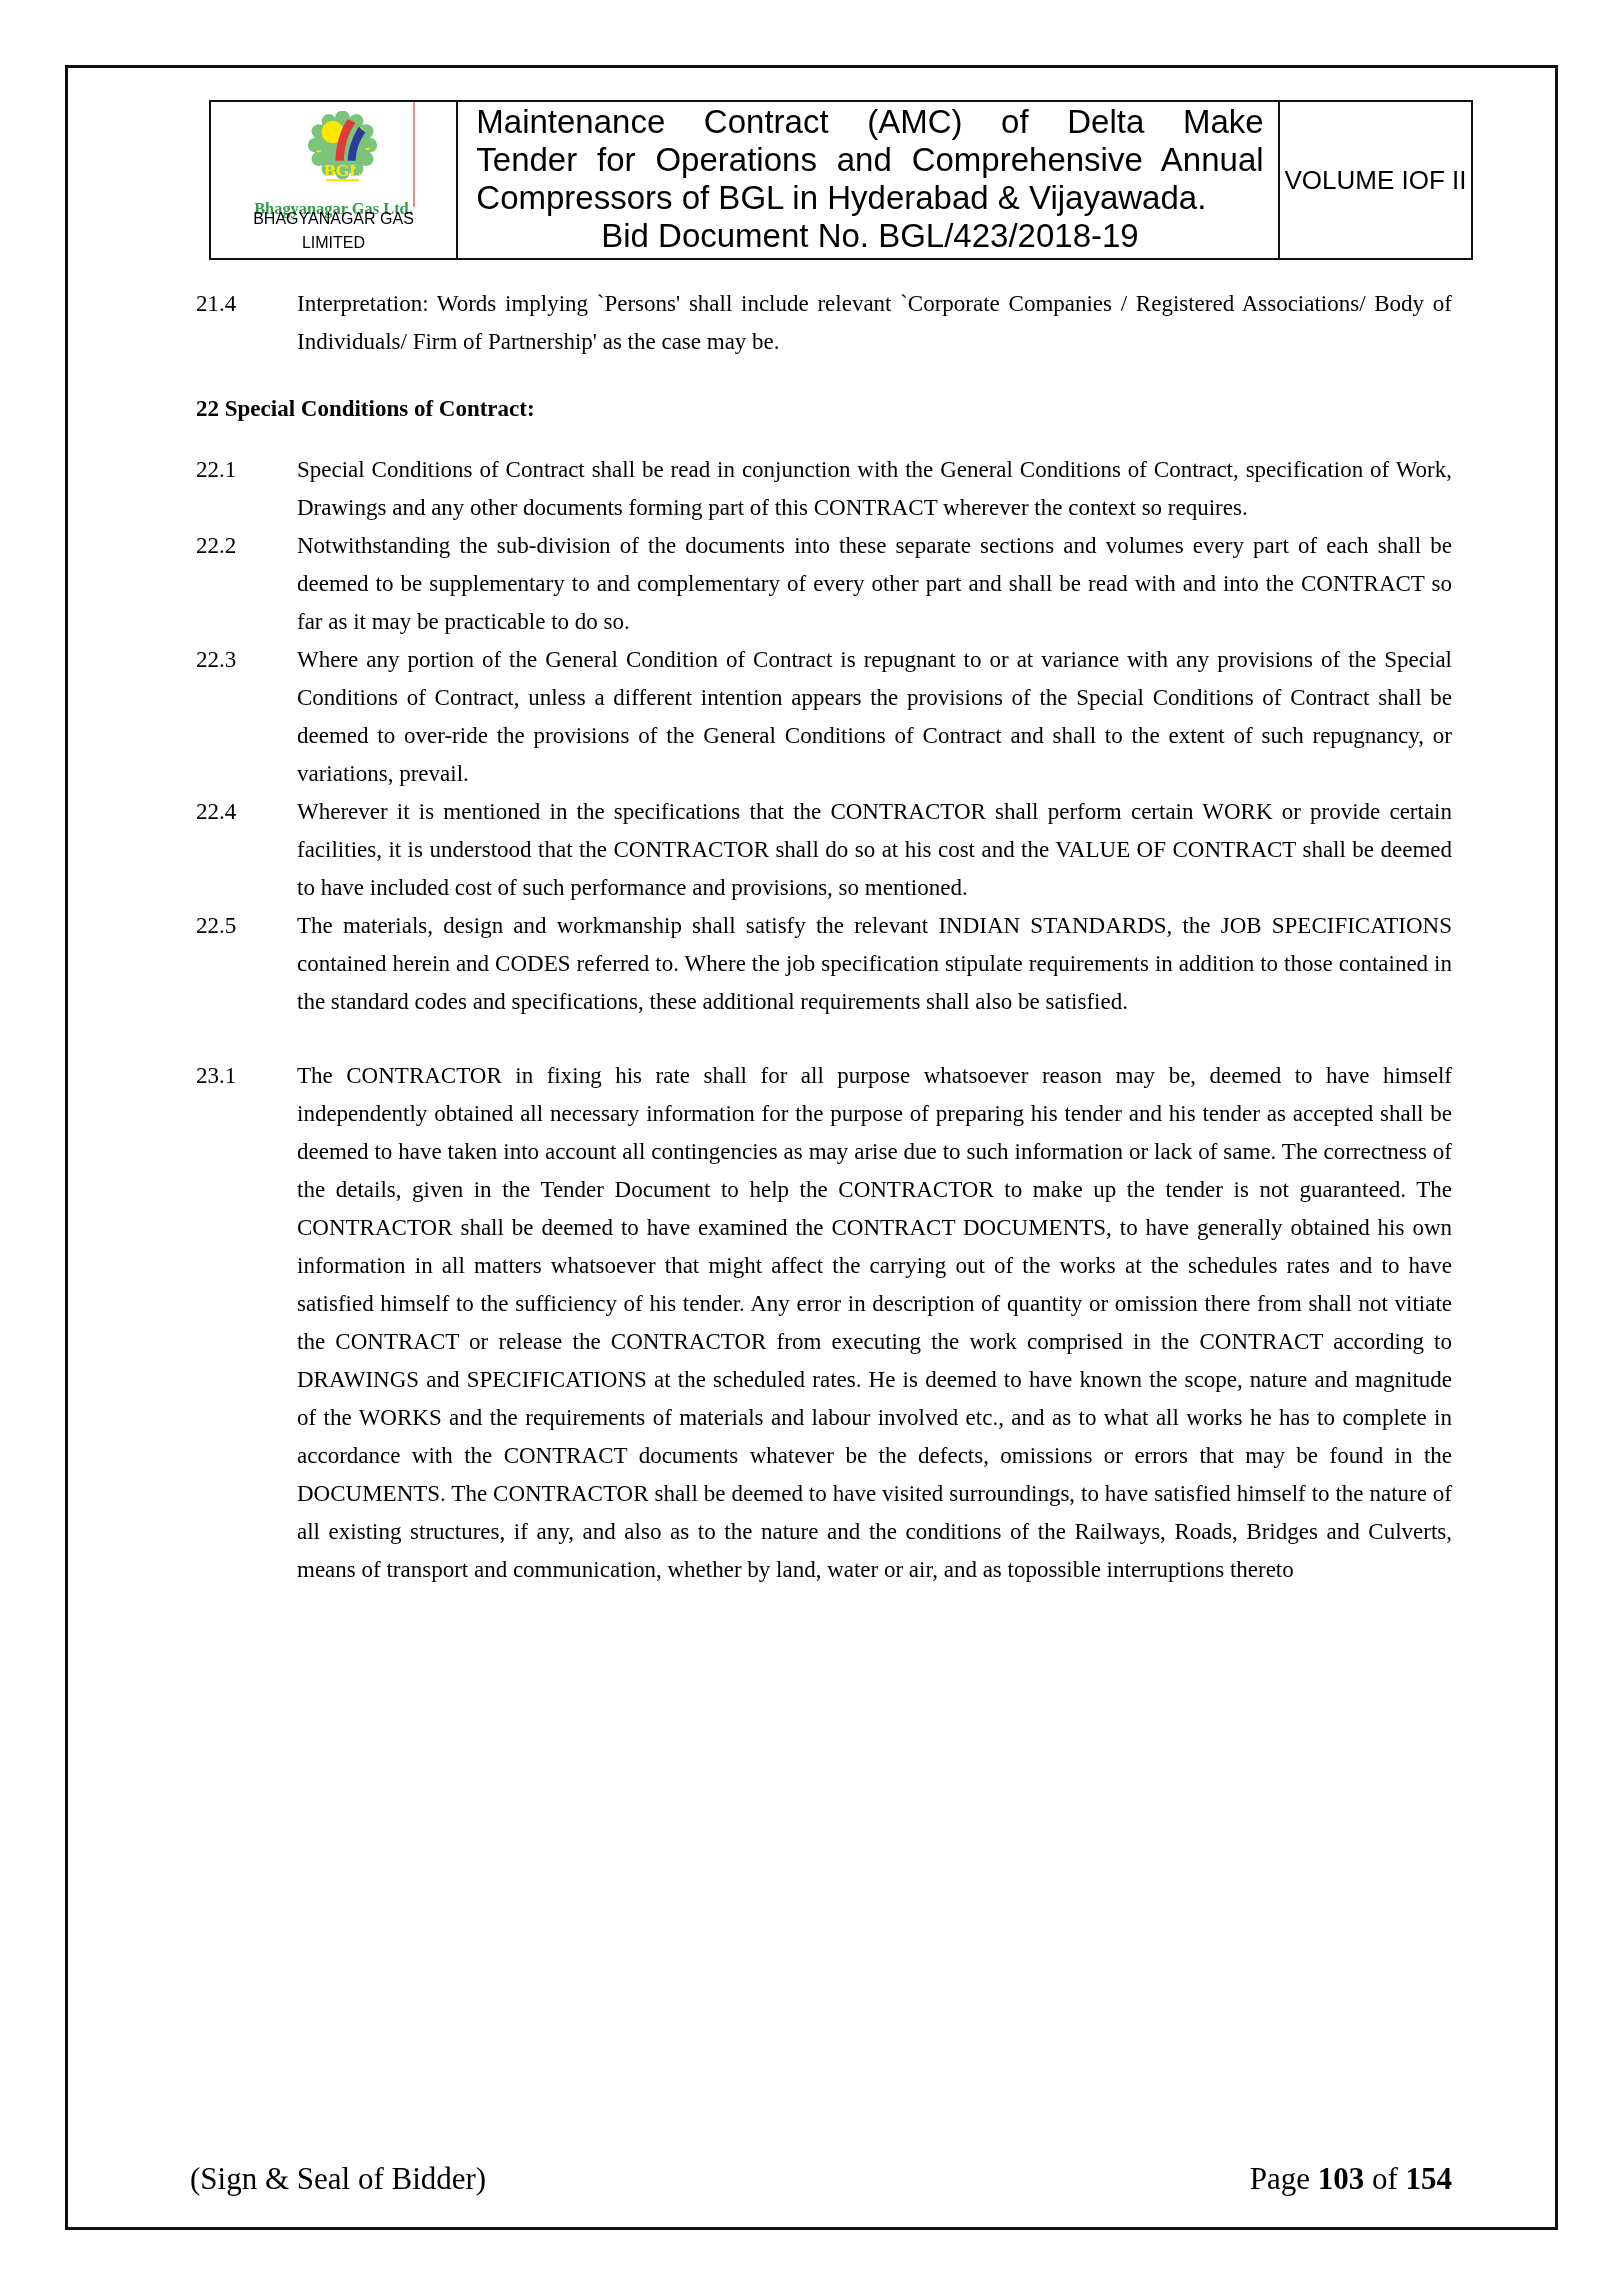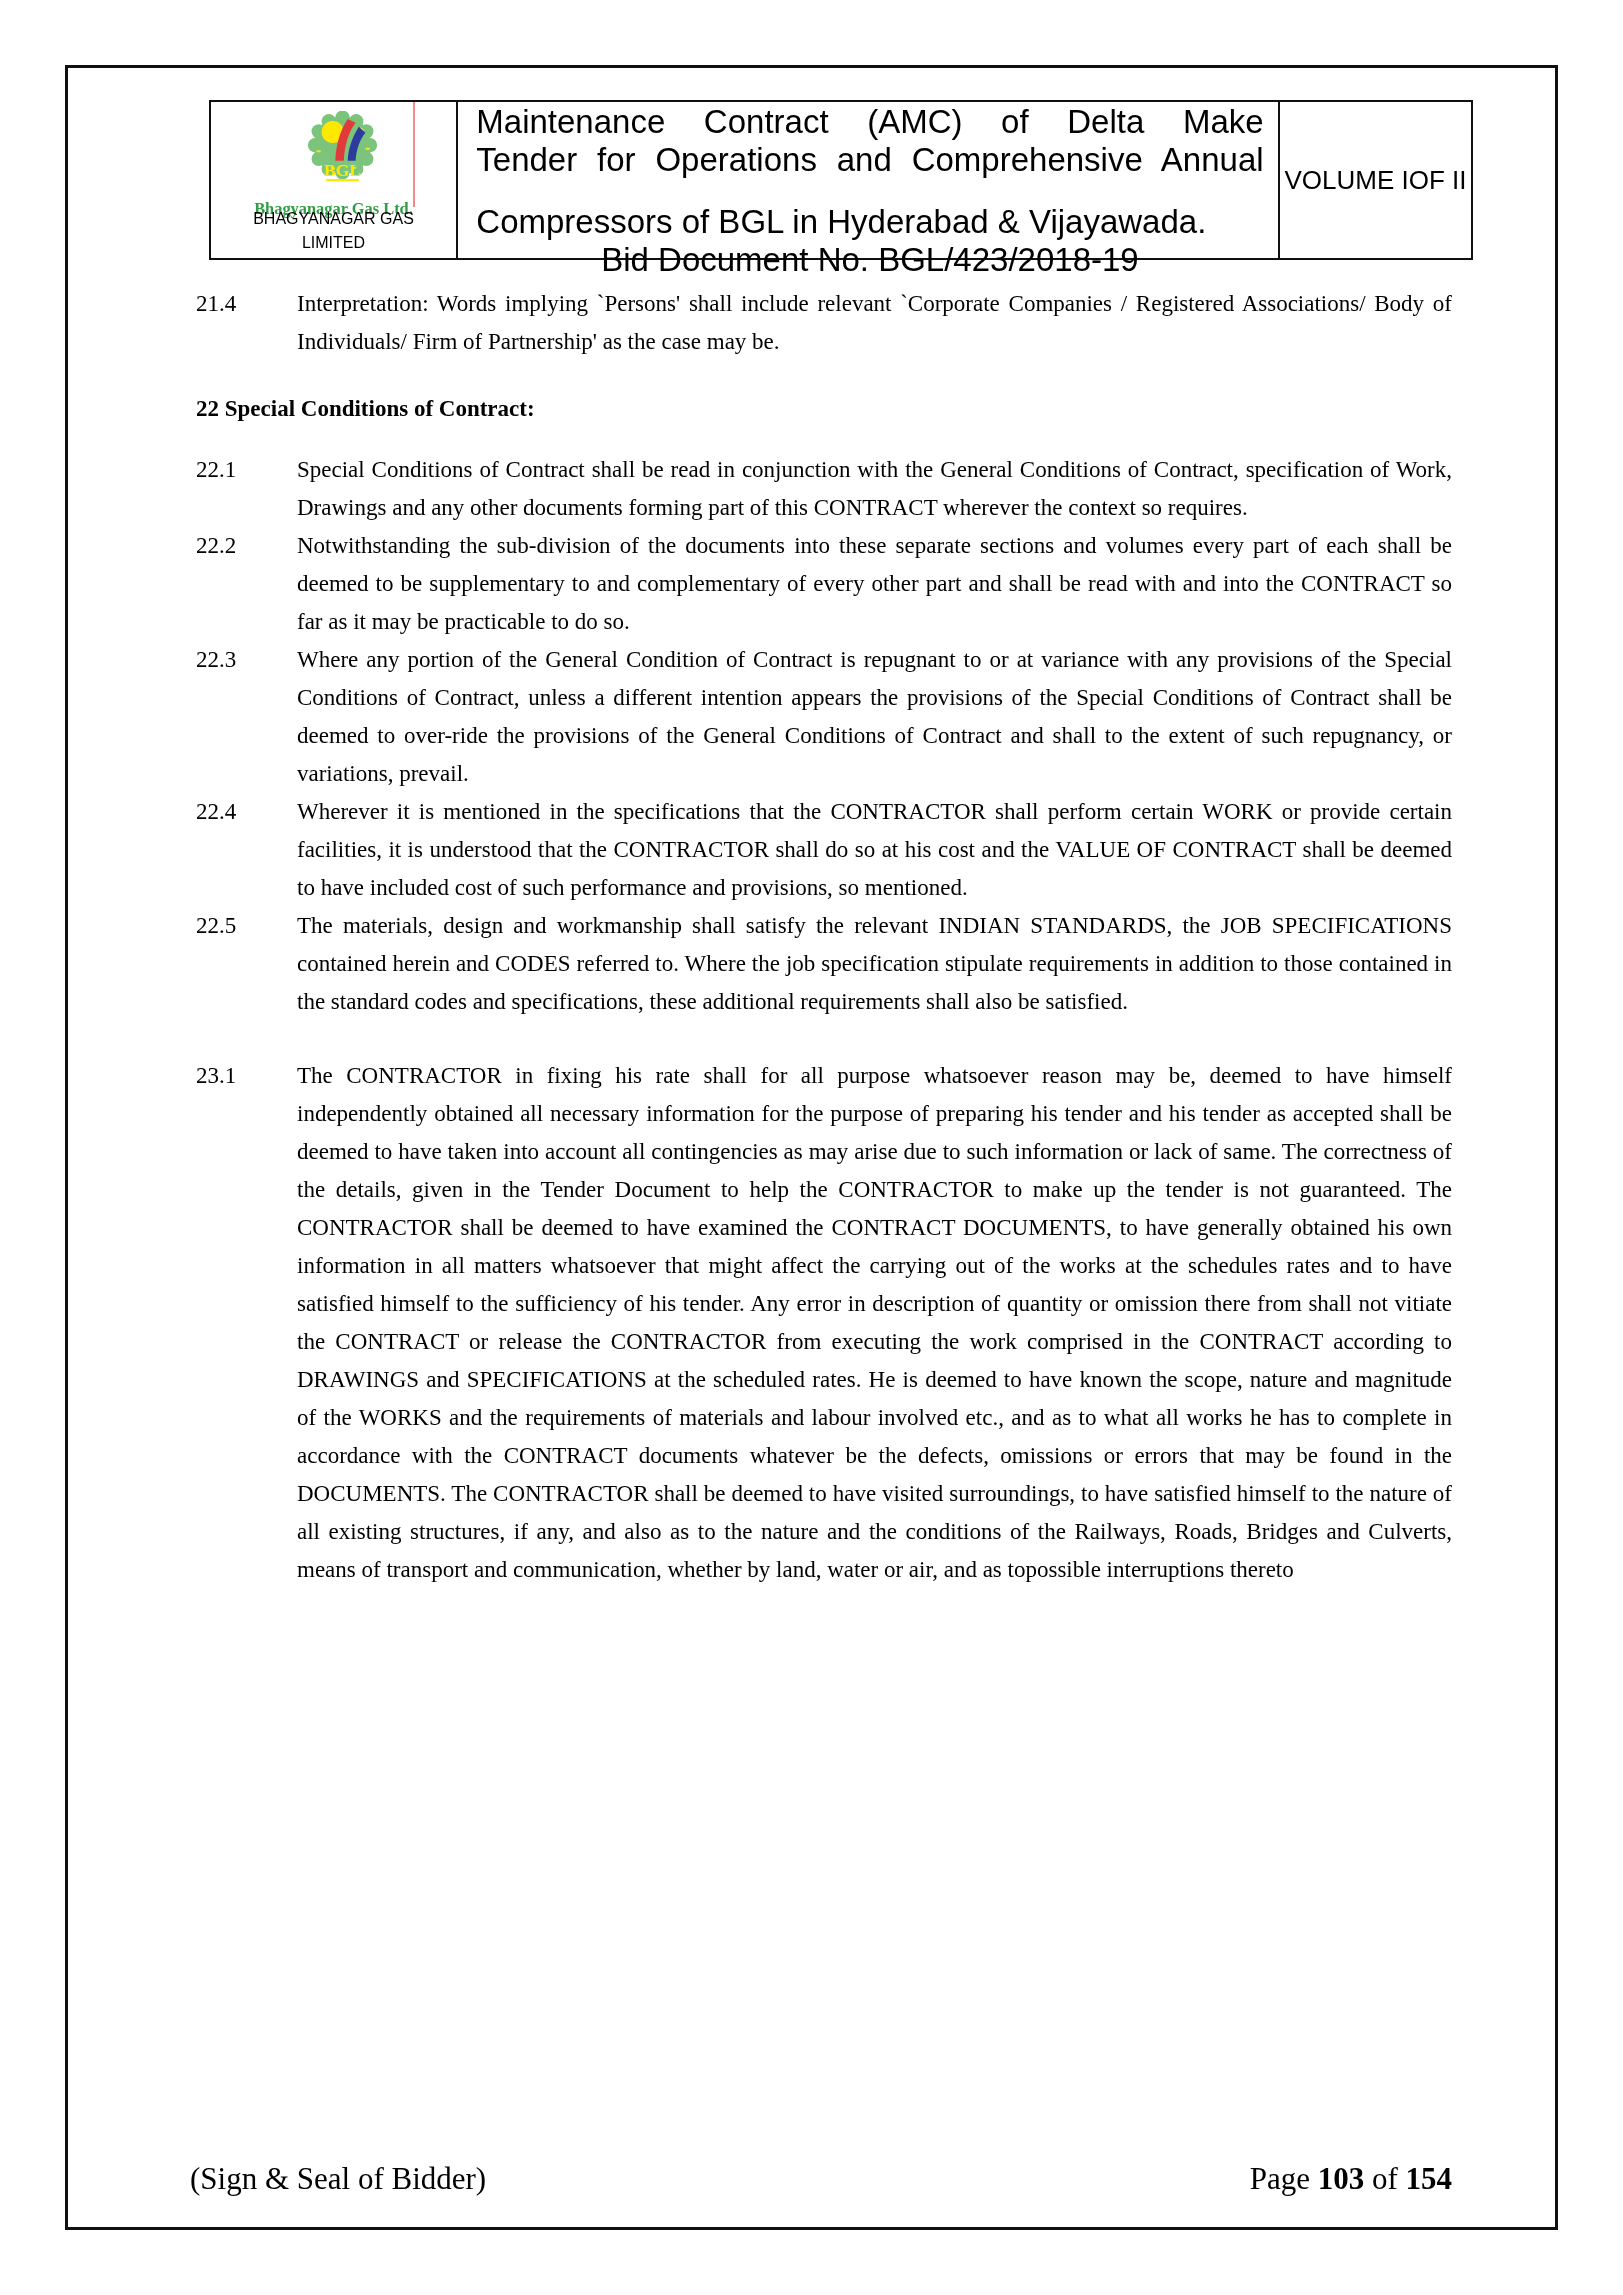--- a/index.html
+++ b/index.html
@@ -28,21 +28,21 @@
     font-family: "Liberation Sans", sans-serif;
     font-size: 33px; line-height: 38px; letter-spacing: 0px;
   }
   .cell-volume {
     flex: 1; display: flex; flex-direction: row;
     justify-content: center; align-items: center;
     font-family: "Liberation Sans", sans-serif;
     font-size: 26px; line-height: 34px;
   }
   .t-just  { text-align: justify; text-align-last: justify; }
-  .t-left  { text-align: left; margin-top: 24px; }
+  .t-left  { text-align: left; }
   .t-center{ text-align: center; }
 
   .emblem { position: absolute; left: 91px; top: 9.2px; width: 81px; height: 76px; }
   .logo-caption {
     position: absolute; left: 0; top: 97px; width: 100%;
     text-align: center; font-family: "Liberation Serif", serif;
     font-weight: bold; font-size: 16.4px; color: #2f9e44;
   }
   .company-name {
     position: absolute; left: 0; top: 105px; width: 100%;

